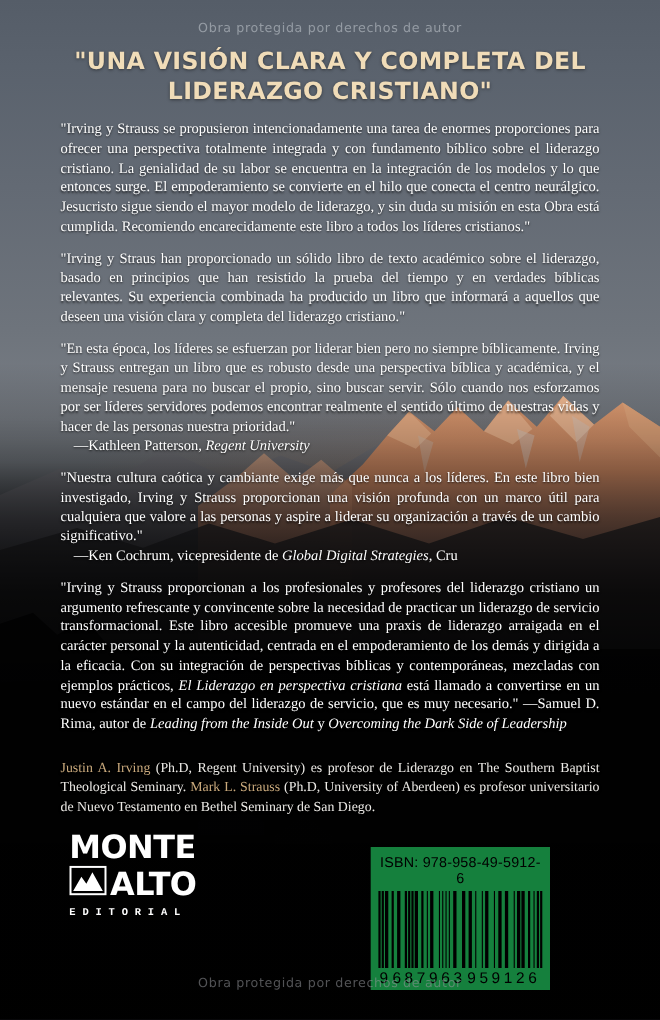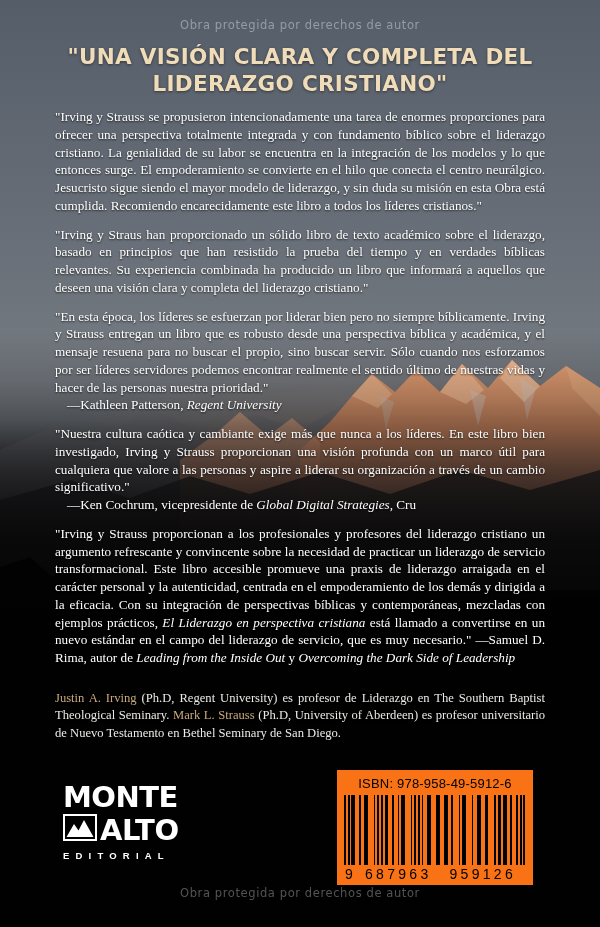--- a/index.html
+++ b/index.html
@@ -149,21 +149,21 @@
     line-height: 1.38;
     color: #eceae6;
     text-shadow: 0 1px 2px rgba(0,0,0,0.85);
   }
   .bio .name { color: #c9a97c; }
 
   
   .logo {
     position: absolute;
     left: 63px;
-    top: 784px;
+    top: 757px;
     width: 132px;
   }
   .logo-row {
     font-family: "DejaVu Sans", sans-serif;
     font-weight: bold;
     color: #ffffff;
     line-height: 0.95;
   }
   .logo-monte {
     font-size: 29px;
@@ -175,34 +175,34 @@
     gap: 3px;
     margin-top: 2px;
   }
   .logo-mark { flex: 0 0 auto; }
   .logo-alto {
     font-size: 29px;
     letter-spacing: -0.5px;
   }
   .logo-editorial {
     margin-top: 5px;
-    font-family: Liberation Sans, sans-serif;
+    font-family: Liberation Mono, monospace;
     font-weight: bold;
     font-size: 9.5px;
     letter-spacing: 6.2px;
     color: #ffffff;
   }
 
   
   .barcode {
     position: absolute;
     left: 337px;
     top: 770px;
-    width: 196px;
-    background: #f97316;
+    width: 163px;
+    background: #15803d;
     padding: 6px 7px 3px 7px;
     box-sizing: border-box;
   }
   .isbn-text {
     font-family: "Liberation Sans", sans-serif;
     font-size: 13px;
     color: #000;
     text-align: center;
     margin-bottom: 4px;
     letter-spacing: 0.2px;

